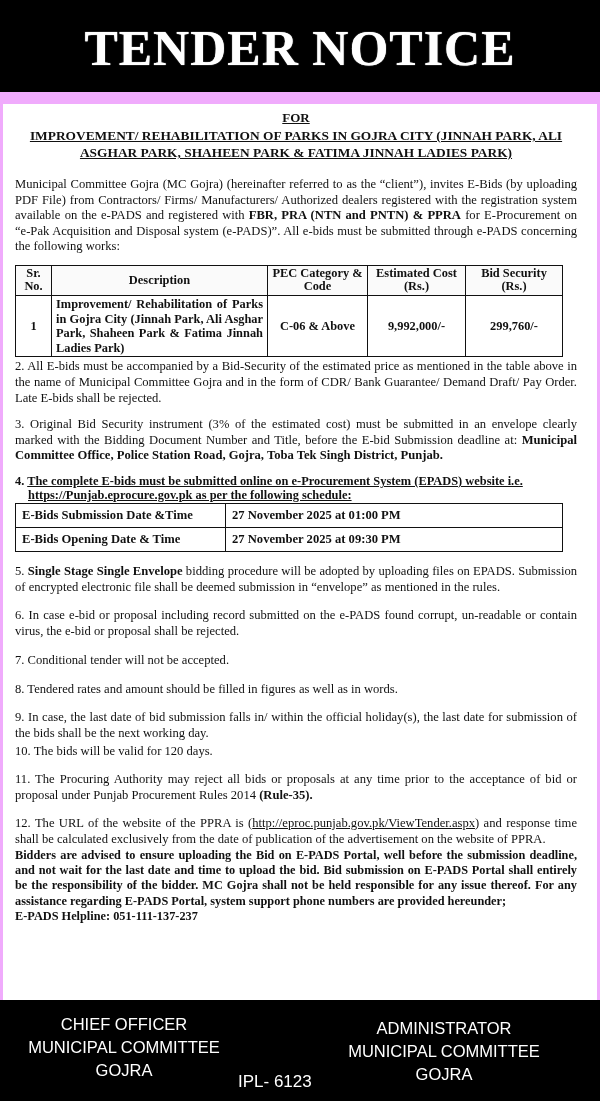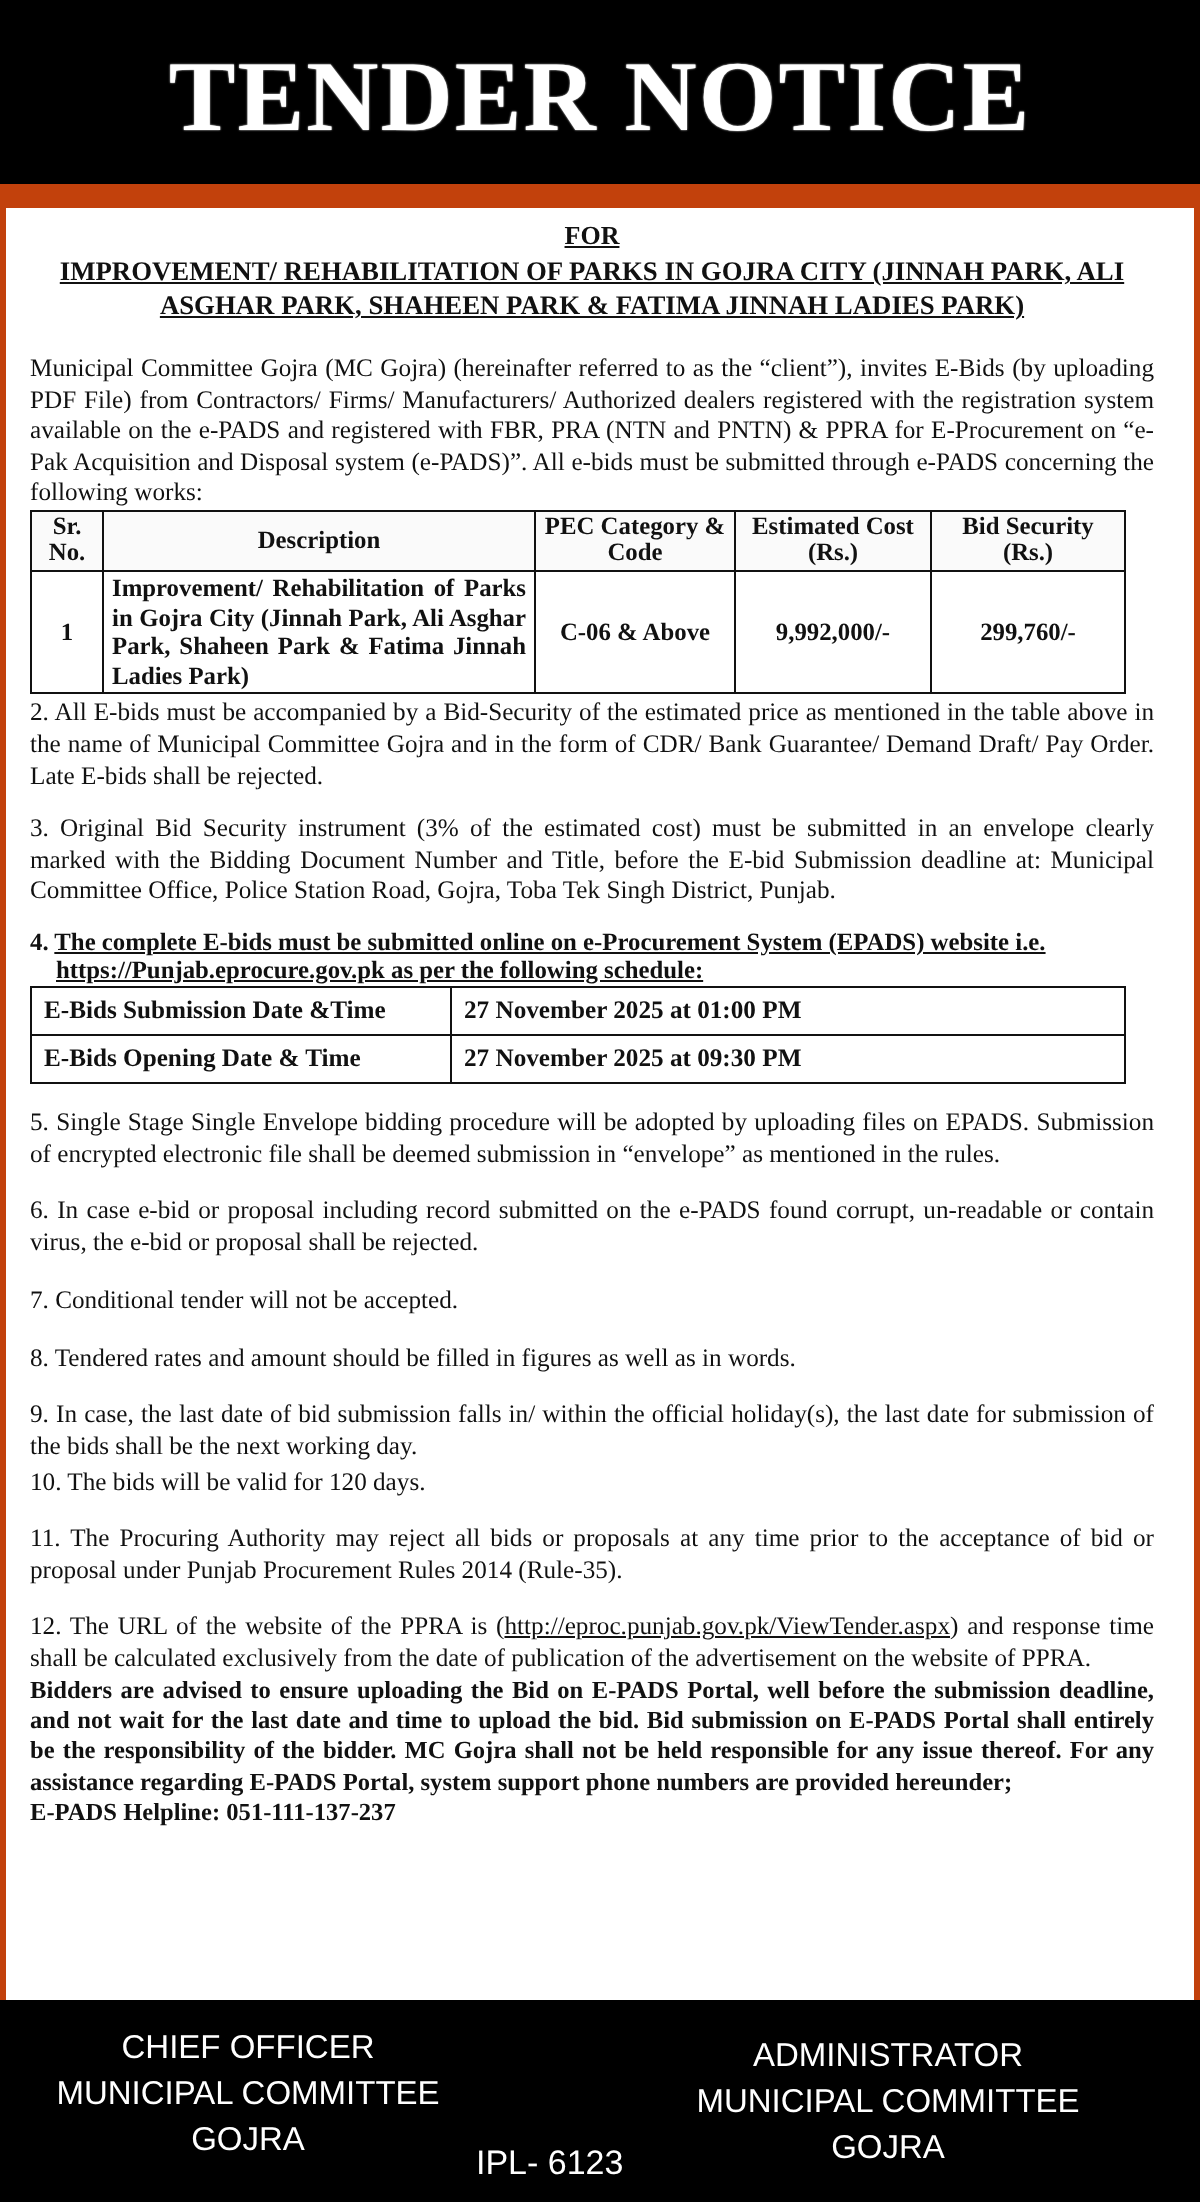--- a/index.html
+++ b/index.html
@@ -1,19 +1,19 @@
 <!DOCTYPE html>
 <html><head>
 <meta charset="utf-8">
 <style>
   * { box-sizing: border-box; margin: 0; padding: 0; }
   html, body { width: 600px; height: 1101px; background: #000; overflow: hidden; }
   body { font-family: "Liberation Serif", "DejaVu Serif", serif; color: #111; }
 
-  .page { position: relative; width: 600px; height: 1101px; background: #c2410c; }
+  .page { position: relative; width: 600px; height: 1101px; background: #f0abfc; }
 
   .header {
     position: absolute; left: 0; top: 0; width: 600px; height: 92px;
     background: #000; display: flex; align-items: center; justify-content: center;
   }
   .header h1 {
     color: #fff; font-family: "Liberation Serif", "DejaVu Serif", serif;
     font-weight: 900; font-size: 50px; letter-spacing: 1px; line-height: 1;
     margin-top: 4px; text-shadow: 0 0 1px #fff;
   }
@@ -21,24 +21,24 @@
   .body {
     position: absolute; left: 3px; top: 104px; width: 594px; height: 908px;
     background: #fff; padding: 0 20px 0 12px;
   }
 
   .for { text-align: center; font-weight: bold; font-size: 13px; text-decoration: underline; margin-top: 6px; }
   .subject { text-align: center; font-weight: bold; font-size: 13.4px; text-decoration: underline; line-height: 17px; margin-top: 1px; }
 
   p { font-size: 12.6px; line-height: 15.6px; text-align: justify; }
   .intro { margin-top: 16px; }
-  b { font-weight: normal; }
+  b { font-weight: bold; }
 
   table { border-collapse: collapse; width: 100%; }
-  .works { margin-left: 0; width: 548px; border-radius: 25px; }
+  .works { margin-top: 10px; margin-left: 0; width: 548px; border-radius: 25px; }
   .works th, .works td { border: 1px solid #111; font-size: 12.4px; padding: 1px 4px; vertical-align: middle; }
   .works th { font-weight: bold; line-height: 13.5px; text-align: center; background: #fafafa; }
   .works td { font-weight: bold; line-height: 14.6px; text-align: center; }
   .works td.desc { text-align: justify; }
   .works td.sr { width: 36px; }
 
   .clause { margin-top: 11px; }
   .clause.first { margin-top: 2px; }
   .clause4 { margin-top: 10px; font-weight: bold; font-size: 12.4px; line-height: 14px; }
   .clause4 .u { text-decoration: underline; }

